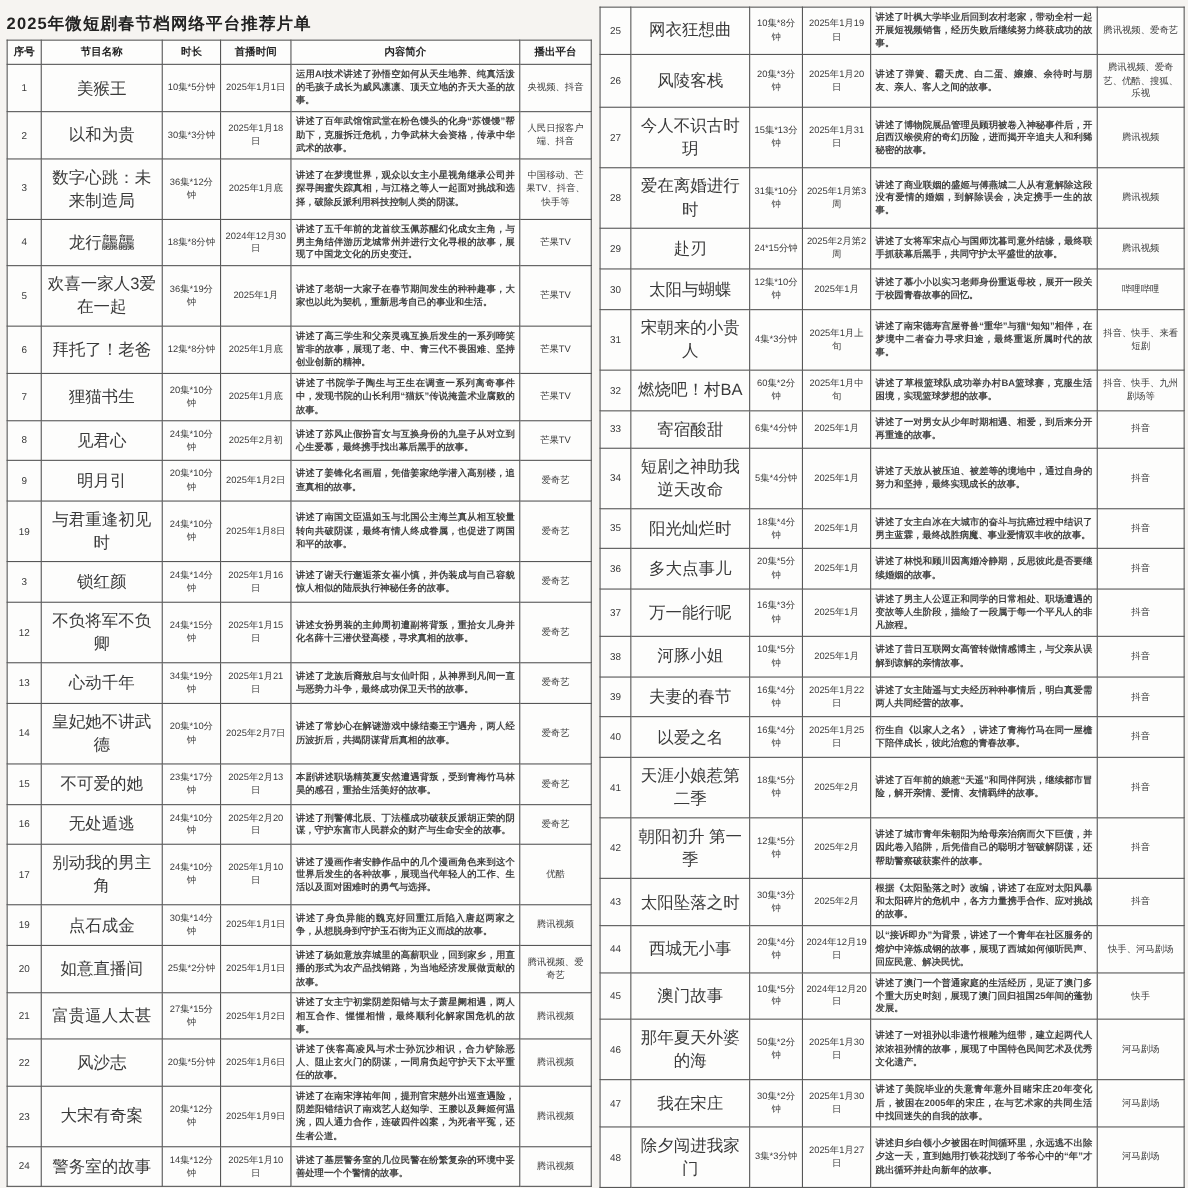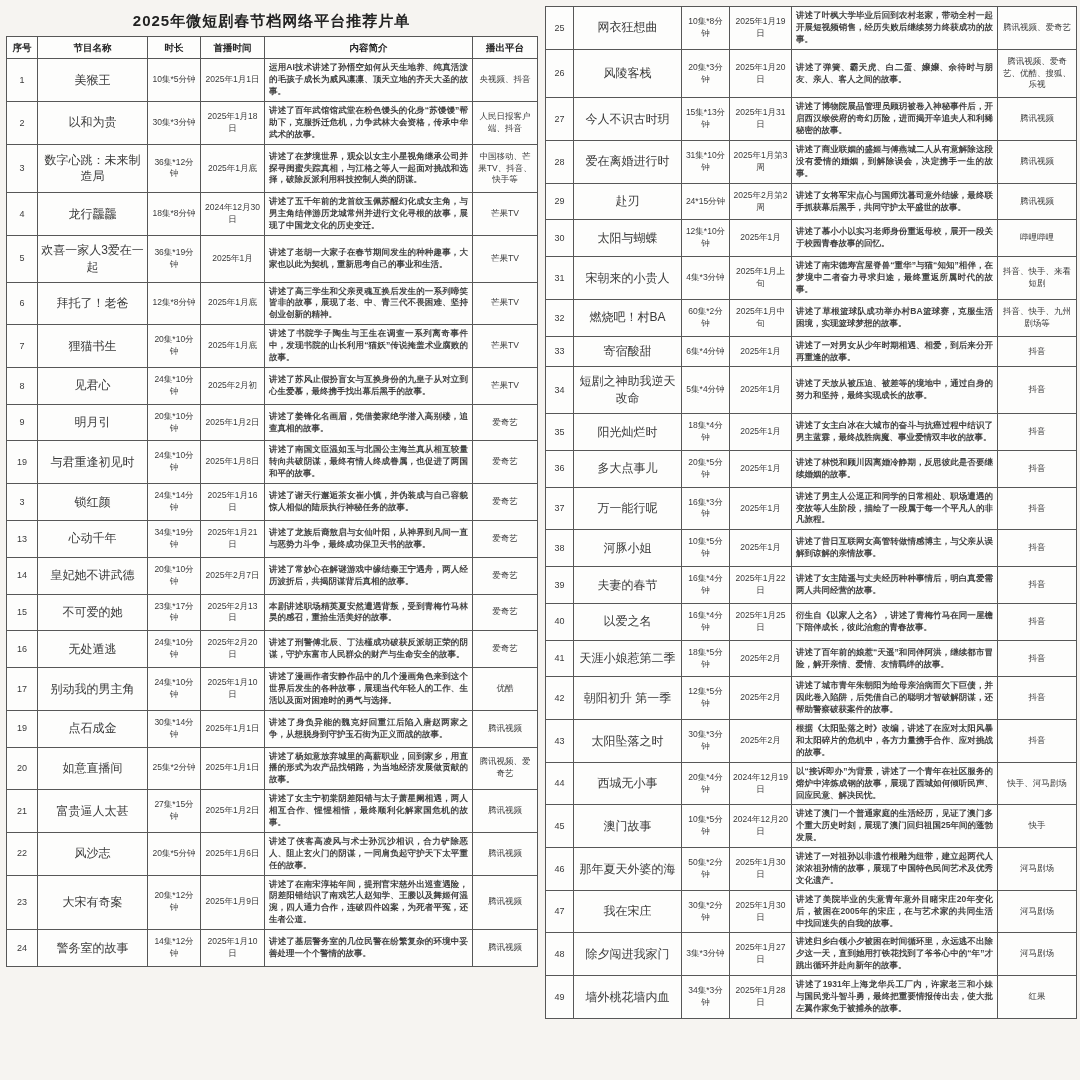--- a/index.html
+++ b/index.html
@@ -6,39 +6,39 @@
   body{
     width:1080px;height:1080px;overflow:hidden;
     background:#f6f4f1;
     font-family:"Liberation Sans","DejaVu Sans",sans-serif;
     color:#333;
     -webkit-font-smoothing:antialiased;
   }
   .page{display:flex;gap:8px;padding:4px 4px 0 6px;}
   .col{width:531px;flex:0 0 531px;}
   .doc-title{
-    text-align:center;font-size:15px;font-weight:bold;color:#222;
+    font-size:15px;font-weight:bold;color:#222;
     padding:8px 0 5px 0;letter-spacing:1px;
   }
   table{
     border-collapse:collapse;table-layout:fixed;width:100%;
     background:#fdfdfc;
   }
   th,td{
     border:1px solid #575757;
     font-size:9px;line-height:1.4;
     padding:6px 3px;
     text-align:center;vertical-align:middle;
     overflow:hidden;word-break:break-all;
     color:#3a3a3a;
   }
   th{font-weight:bold;font-size:9.5px;padding:4px 2px;color:#222;margin-top:40px;}
   td.c-synopsis{text-align:left;text-align:justify;font-size:8.5px;padding:3px 4px;color:#444;font-weight:bold;}
   td.c-no{font-size:9px;margin-top:30px;}
-  td.c-name{font-size:12px;}
+  td.c-name{font-size:15px;}
   td.c-duration,td.c-premiere{font-size:8.5px;}
   td.c-platform{font-size:8.5px;}
   
   .t-left col.w-no{width:31px}.t-left col.w-name{width:110px}
   .t-left col.w-dur{width:53px}.t-left col.w-date{width:64px}
   .t-left col.w-syn{width:208px}.t-left col.w-plat{width:65px}
   
   .t-right col.w-no{width:28px}.t-right col.w-name{width:108px}
   .t-right col.w-dur{width:48px}.t-right col.w-date{width:62px}
   .t-right col.w-syn{width:206px}.t-right col.w-plat{width:79px}
@@ -153,20 +153,28 @@
           </tr>
           <tr>
             <td class="c-no">3</td>
             <td class="c-name">锁红颜</td>
             <td class="c-duration">24集*14分钟</td>
             <td class="c-premiere">2025年1月16日</td>
             <td class="c-synopsis">讲述了谢天行邂逅茶女崔小慎，并伪装成与自己容貌惊人相似的陆辰执行神秘任务的故事。</td>
             <td class="c-platform">爱奇艺</td>
           </tr>
           <tr>
+            <td class="c-no">12</td>
+            <td class="c-name">不负将军不负卿</td>
+            <td class="c-duration">24集*15分钟</td>
+            <td class="c-premiere">2025年1月15日</td>
+            <td class="c-synopsis">讲述女扮男装的主帅周初遭副将背叛，重拾女儿身并化名薛十三潜伏登高楼，寻求真相的故事。</td>
+            <td class="c-platform">爱奇艺</td>
+          </tr>
+          <tr>
             <td class="c-no">13</td>
             <td class="c-name">心动千年</td>
             <td class="c-duration">34集*19分钟</td>
             <td class="c-premiere">2025年1月21日</td>
             <td class="c-synopsis">讲述了龙族后裔敖启与女仙叶阳，从神界到凡间一直与恶势力斗争，最终成功保卫天书的故事。</td>
             <td class="c-platform">爱奇艺</td>
           </tr>
           <tr>
             <td class="c-no">14</td>
             <td class="c-name">皇妃她不讲武德</td>

